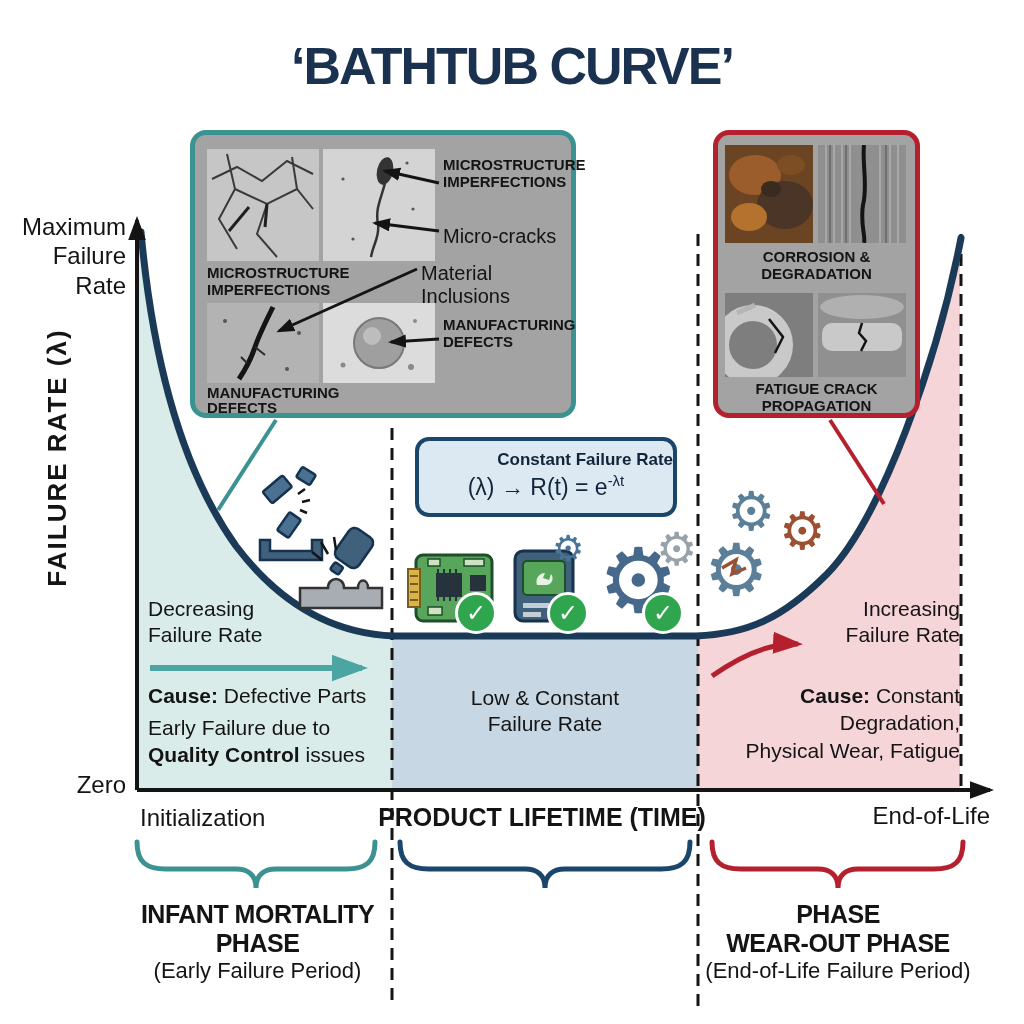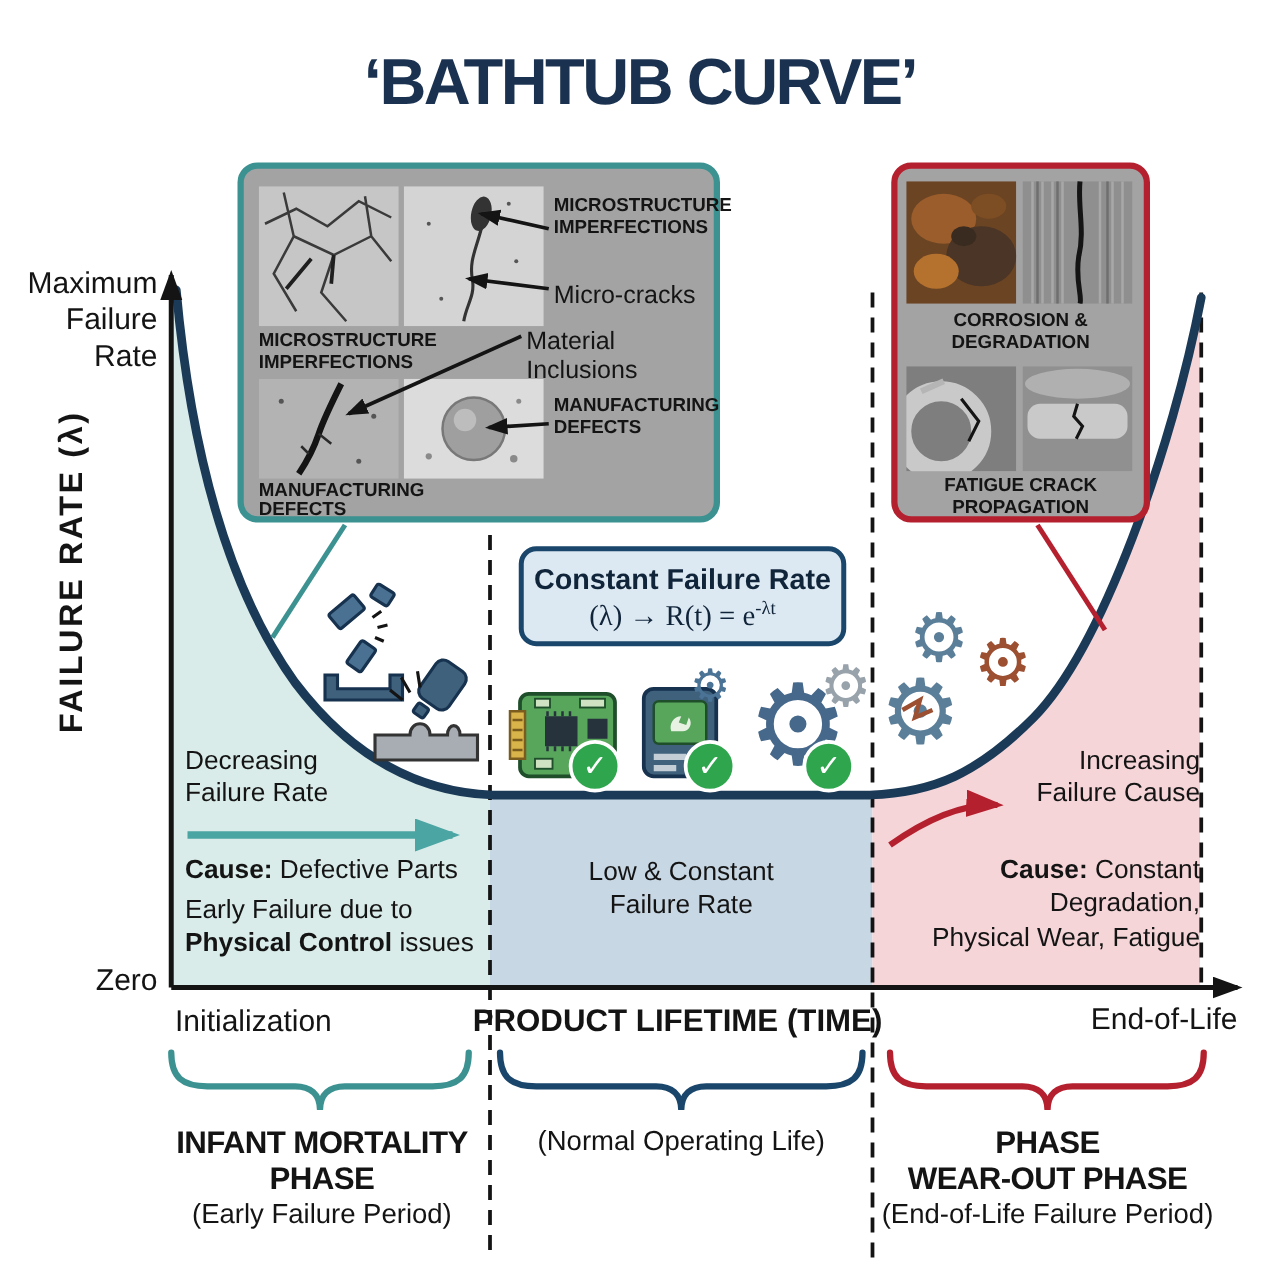--- a/index.html
+++ b/index.html
@@ -16,22 +16,22 @@
   #ylab{left:-123px;top:442px;width:360px;text-align:center;font-size:26px;font-weight:bold;
         letter-spacing:2px;transform:rotate(-90deg);}
   .inset{box-sizing:border-box;background:#a3a3a3;border-radius:16px;}
   #boxL{left:190px;top:130px;width:386px;height:288px;border:5px solid #3c9191;}
   #boxR{left:713px;top:130px;width:207px;height:288px;border:5px solid #b5202f;}
   .ilbl{font-size:15px;line-height:1.12;font-weight:bold;}
   .ilbl2{font-size:20px;}
   .mimg{position:absolute;}
   #formula{left:415px;top:437px;width:262px;height:80px;box-sizing:border-box;
            background:#dde9f2;border:4px solid #1a466b;border-radius:14px;text-align:center;}
-  #formula .f1{font-size:23px;font-weight:bold;margin-top:9px;color:#10243a;}
-  #formula .f2{font-size:23px;color:#10243a;margin-top:2px;font-family:Liberation Serif, serif;}
+  #formula .f1{font-size:17px;font-weight:bold;margin-top:9px;color:#10243a;text-align:right;}
+  #formula .f2{font-size:23px;color:#10243a;margin-top:2px;}
   #formula sup{font-size:15px;}
   .head{font-size:21px;font-weight:normal;line-height:1.24;}
   .body{font-size:21px;line-height:1.3;}
   .phname{font-size:25px;font-weight:bold;line-height:1.16;letter-spacing:-0.5px;}
   .phsub{font-size:22px;}
   .check{position:absolute;width:36px;height:36px;border-radius:50%;background:#2fa64e;
          border:3px solid #ffffff;color:#fff;font-size:24px;font-weight:bold;
          display:flex;align-items:center;justify-content:center;}
   .gear{position:absolute;line-height:1;}
 </style>
@@ -179,27 +179,27 @@
 
   <div id="formula" class="abs">
     <div class="f1">Constant Failure Rate</div>
     <div class="f2"><span>(λ) → R(t) = e</span><sup>-λt</sup></div>
   </div>
 
   <div class="abs head pre" style="left:148px;top:596px">Decreasing
 Failure Rate</div>
   <div class="abs body" style="left:148px;top:682px;width:250px"><span class="b">Cause:</span><span> Defective Parts</span></div>
   <div class="abs body pre" style="left:148px;top:714px;width:250px"><span>Early Failure due to
-</span><span class="b">Physical Control</span><span> issues</span></div>
+</span><span class="b">Quality Control</span><span> issues</span></div>
 
   <div class="abs head pre c" style="left:400px;top:685px;width:290px">Low &amp; Constant
 Failure Rate</div>
 
   <div class="abs head pre r" style="left:710px;top:596px;width:250px">Increasing
-Failure Cause</div>
+Failure Rate</div>
   <div class="abs body pre r" style="left:708px;top:682px;width:252px"><span class="b">Cause:</span><span> Constant
 Degradation,
 Physical Wear, Fatigue</span></div>
 
   <svg class="abs" style="left:256px;top:466px" width="132" height="146">
     <g stroke="#16324f" stroke-width="2.5">
       <rect x="8" y="16" width="26" height="15" rx="2" fill="#4a7191" transform="rotate(-40 21 23)"></rect>
       <rect x="42" y="4" width="16" height="12" rx="2" fill="#4a7191" transform="rotate(32 50 10)"></rect>
       <rect x="22" y="52" width="22" height="14" rx="2" fill="#4a7191" transform="rotate(-55 33 59)"></rect>
       <path d="M4,74 L4,94 L66,94 L66,74 L56,74 L56,85 L14,85 L14,74 Z" fill="#3f617c"></path>
@@ -257,21 +257,20 @@
   <svg class="abs" style="left:712px;top:546px" width="48" height="40">
     <path d="M10,22 L24,14 L20,28 L34,22" stroke="#9c4f31" stroke-width="3.5" fill="none"></path>
   </svg>
 
   <div class="abs c" style="left:120px;top:900px;width:275px">
     <div class="phname pre">INFANT MORTALITY
 PHASE</div>
     <div class="phsub">(Early Failure Period)</div>
   </div>
   <div class="abs c" style="left:405px;top:900px;width:280px">
-    <div class="phsub">(Normal Operating Life)</div>
   </div>
   <div class="abs c" style="left:692px;top:900px;width:292px">
     <div class="phname pre">PHASE
 WEAR-OUT PHASE</div>
     <div class="phsub">(End-of-Life Failure Period)</div>
   </div>
 
 </div>
 
 </body></html>

